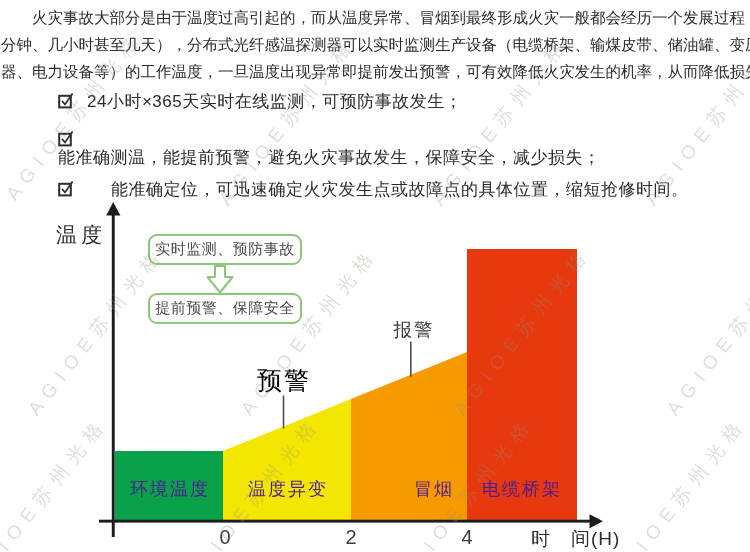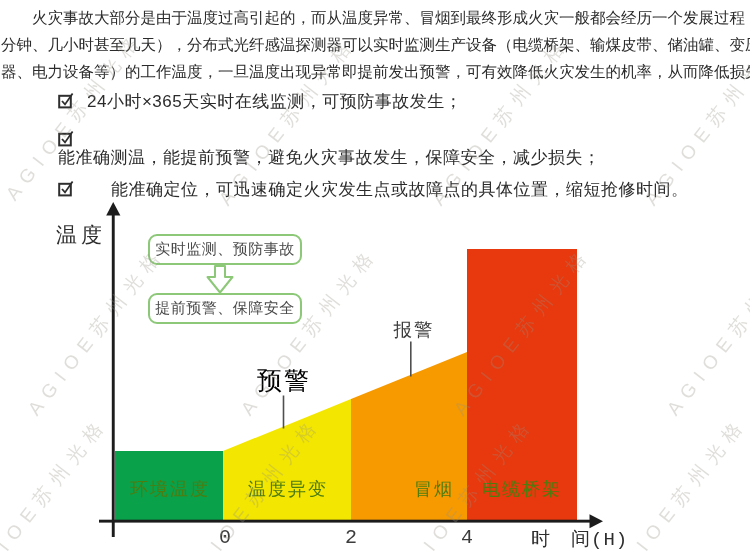--- a/index.html
+++ b/index.html
@@ -19,25 +19,25 @@
   
   .bullets { position:absolute; left:58px; top:91px; width:680px; z-index:1; }
   .bullet { position:absolute; left:0; display:flex; align-items:flex-start; }
   .bullet:nth-child(1){ top:0;justify-content:center; }
   .bullet:nth-child(2){ top:38px;flex-direction:column; }
   .bullet:nth-child(3){ top:88px;gap:24px; }
   .cbx { width:18px; height:18px; margin-right:11px; flex:0 0 auto; position:relative; top:1px; }
   .btext { font-size:17px; line-height:21px; color:#2b2b2b; letter-spacing:0.5px; white-space:nowrap; }
   
   .fig-svg { position:absolute; left:0; top:0; width:750px; height:552px; z-index:1; pointer-events:none; }
-  .figlabel { position:absolute; z-index:1; white-space:nowrap;font-family:Liberation Mono, monospace; }
+  .figlabel { position:absolute; z-index:1; white-space:nowrap; }
   .y-label { left:56px; top:221px; font-size:21px; letter-spacing:4px; color:#2e2e2e; }
   .x-label { left:531px; top:526px; font-size:19px; letter-spacing:1px; color:#2e2e2e; }
   .tick { top:526px; font-size:20px; color:#3c3c3c; transform:translateX(-50%); }
-  .stage-label { top:477px; font-size:18px; letter-spacing:2px; color:#4d7c0f; transform:translateX(-50%); }
+  .stage-label { top:477px; font-size:18px; letter-spacing:2px; color:#4c1d95; transform:translateX(-50%); }
   .warn-label { top:364px; font-size:25px; letter-spacing:2px; color:#000000; transform:translateX(-50%);text-align:right; }
   .alarm-label { top:317px; font-size:18.5px; letter-spacing:2px; color:#3a3a3a; transform:translateX(-50%); }
   
   .flowbox {
     position:absolute; left:148px; width:154px; height:31px; z-index:1;
     border:2px solid #8cc878; border-radius:9px; background:#ffffff;
     display:flex; align-items:center; justify-content:center;
     font-size:15px; color:#4a4a4a; letter-spacing:0.5px; white-space:nowrap;
   }
   .flowbox.b1 { top:234px; }

